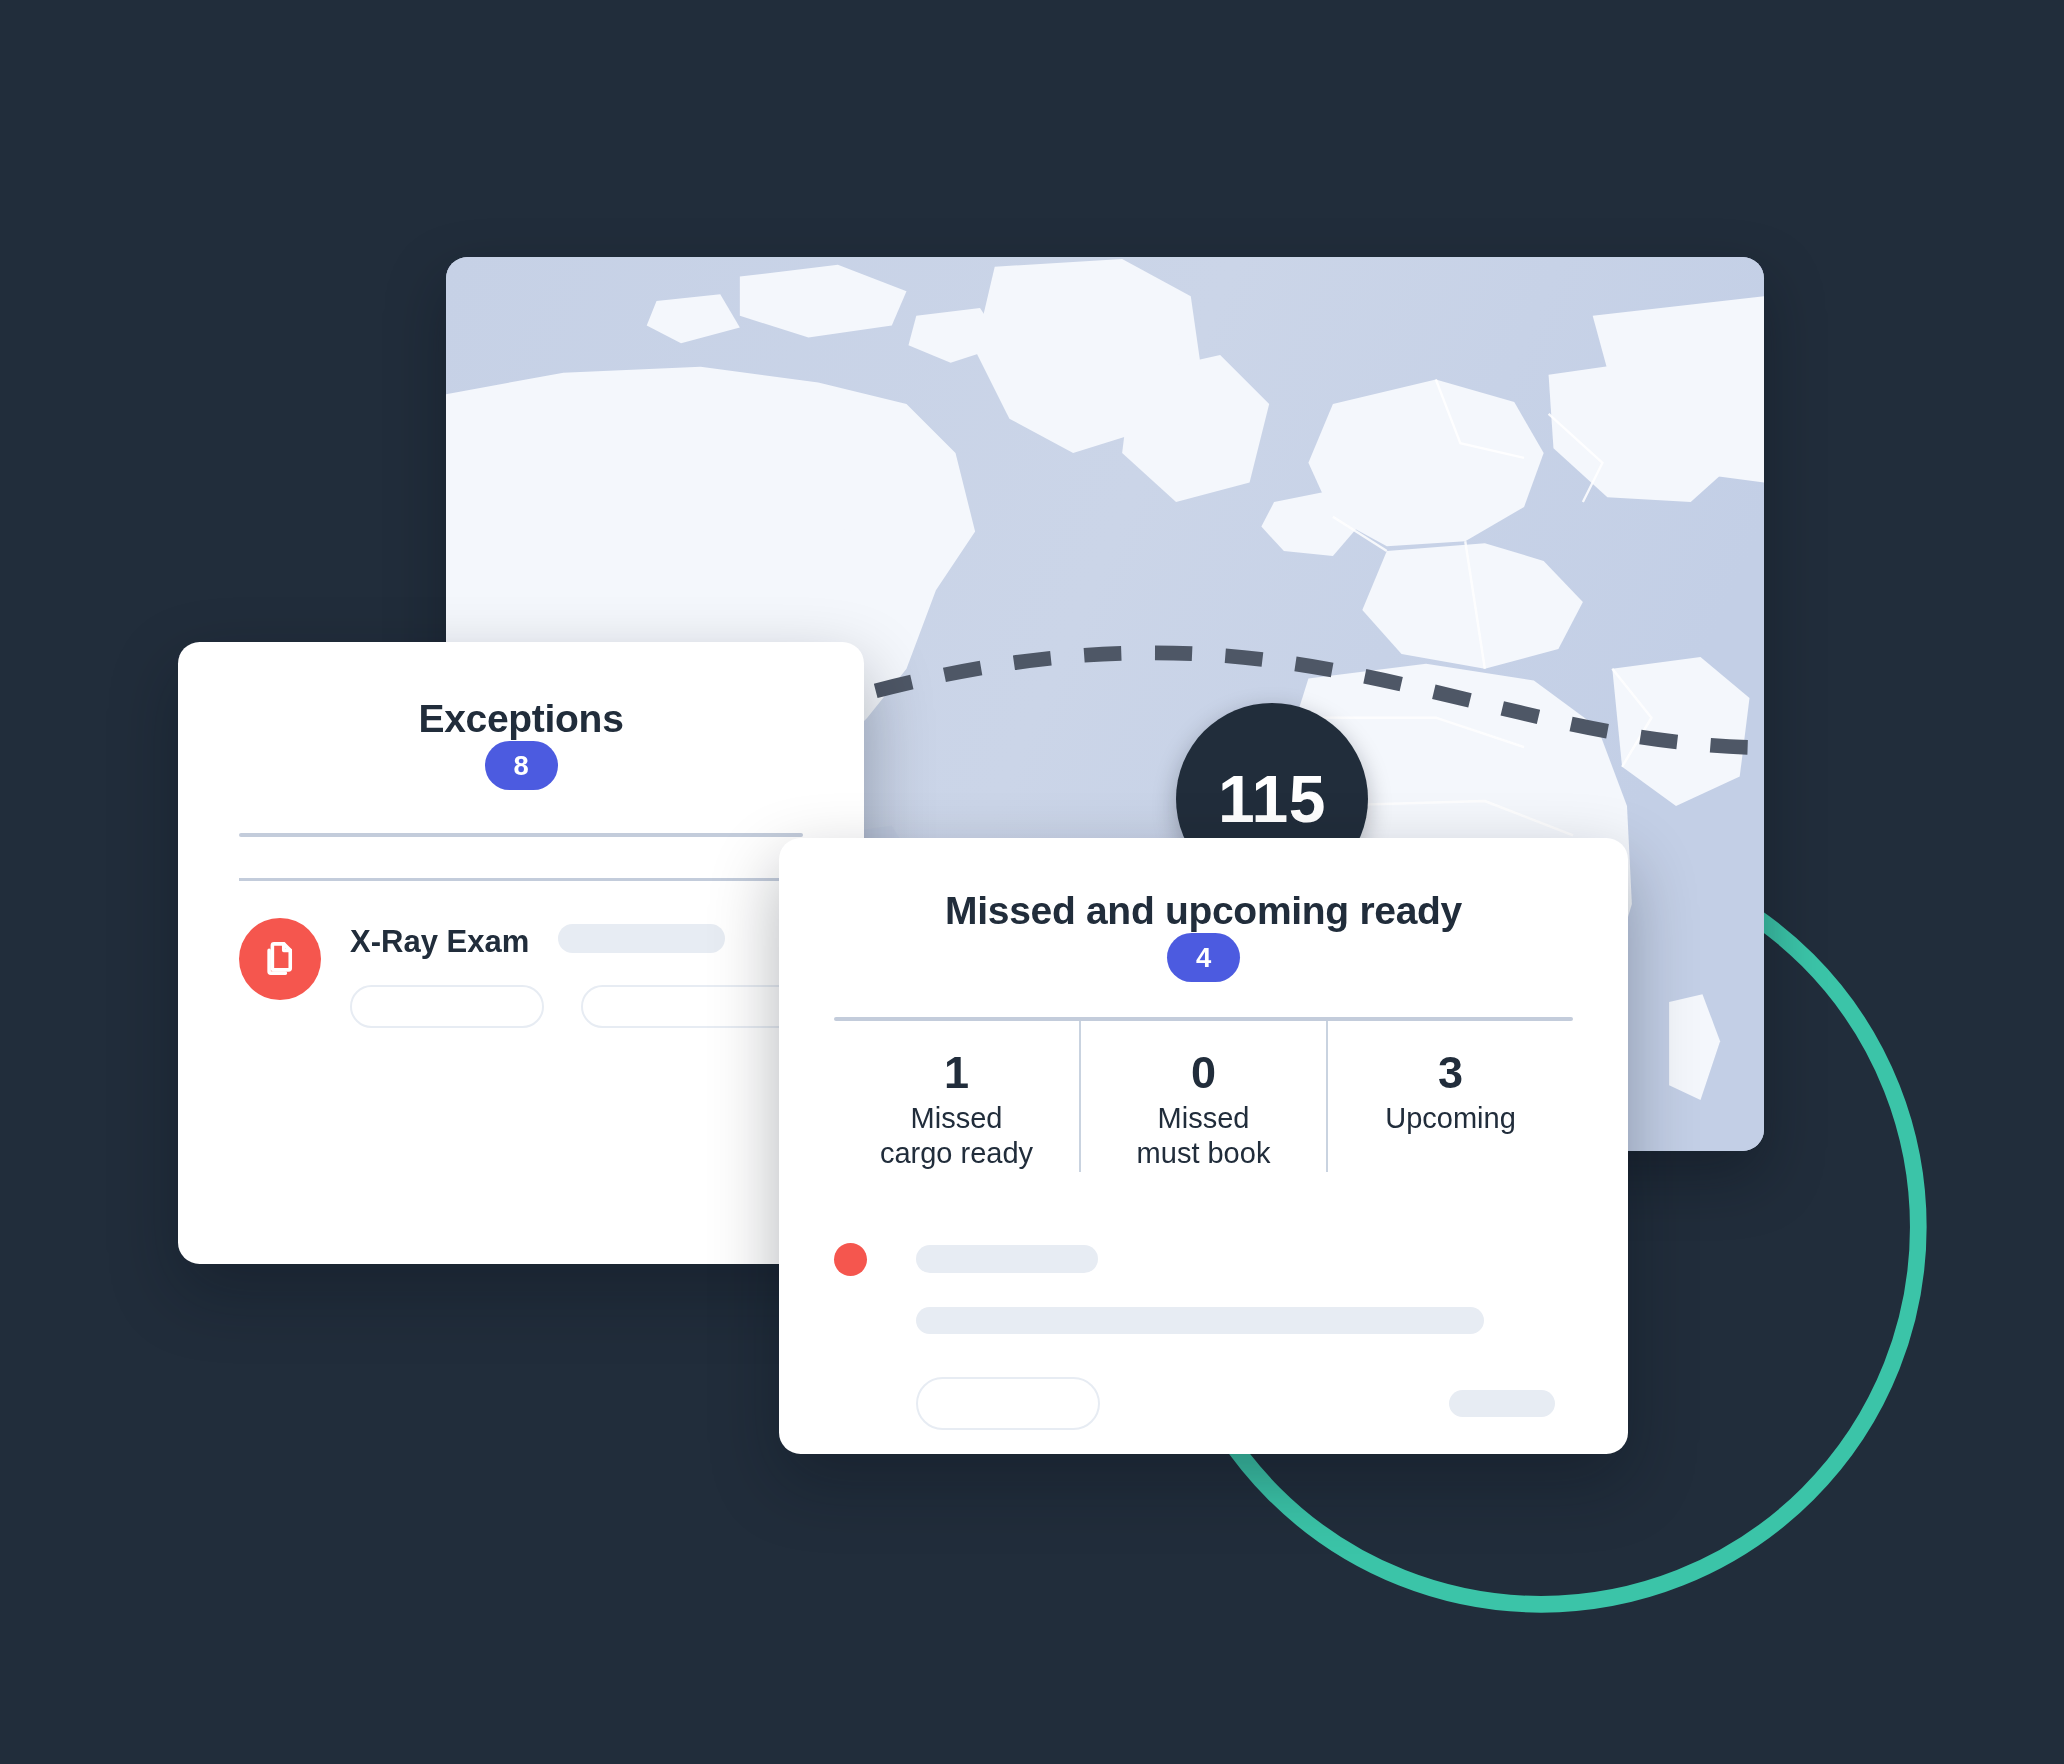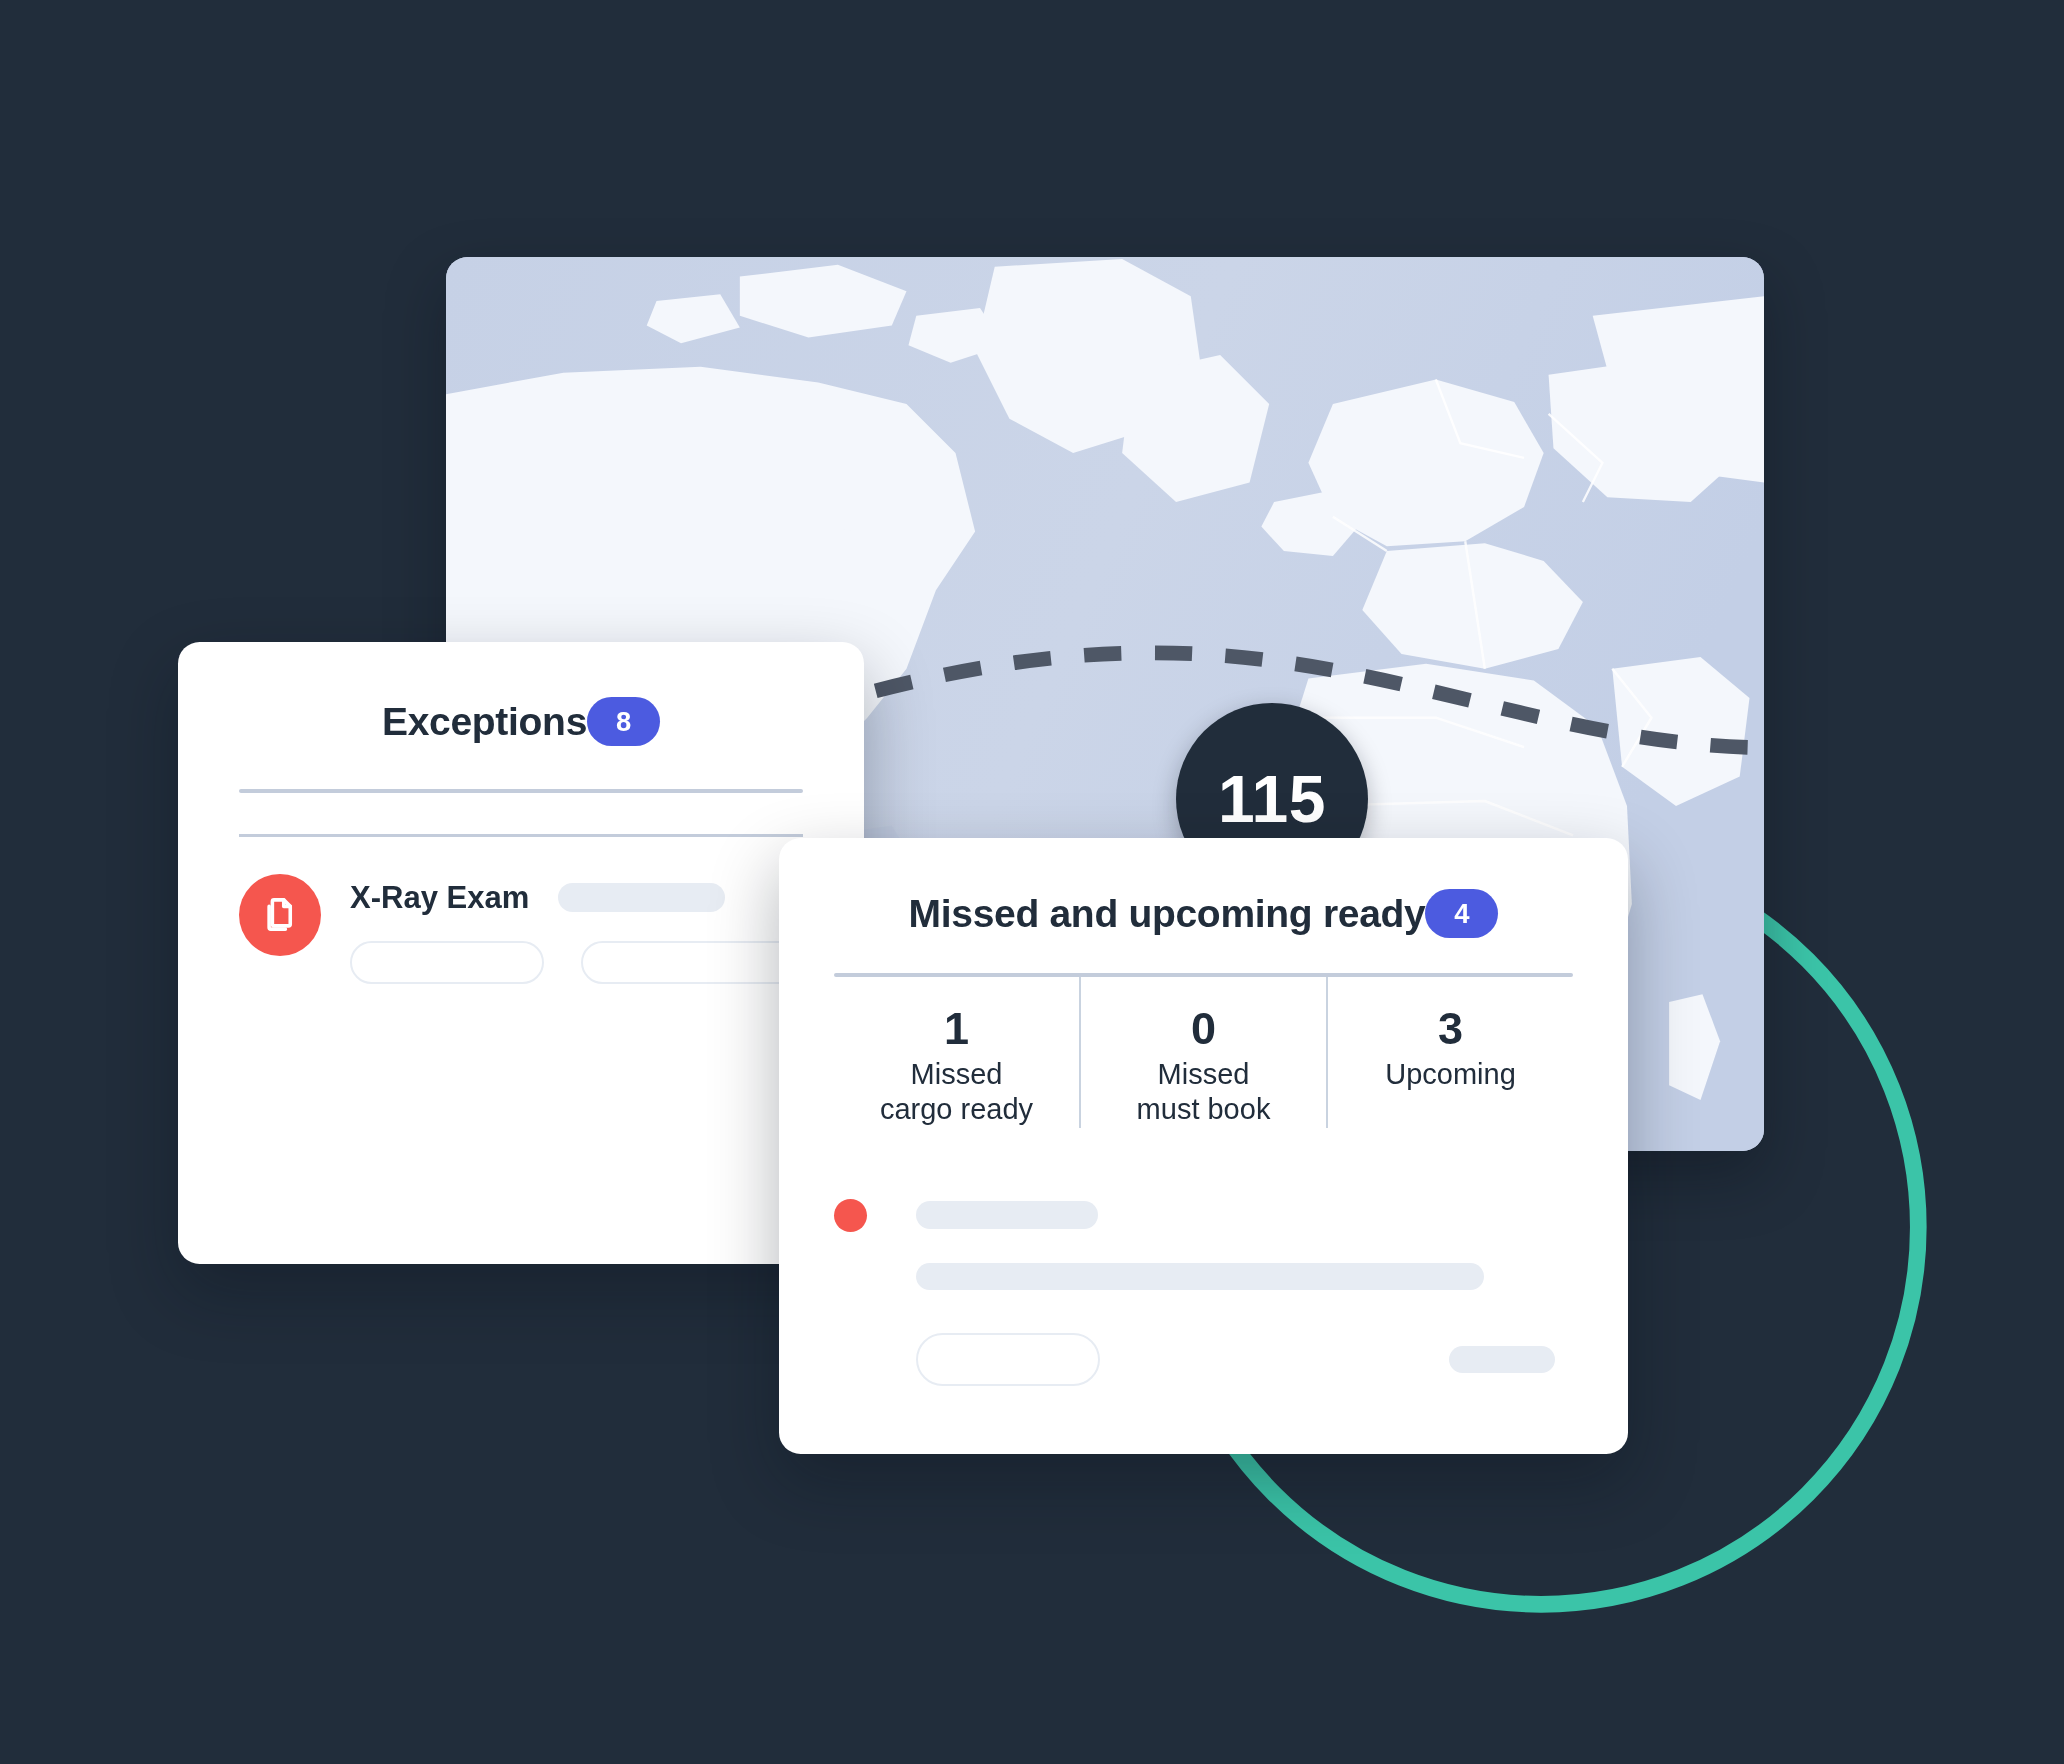--- a/index.html
+++ b/index.html
@@ -70,20 +70,21 @@
     left: 178px;
     top: 642px;
     width: 686px;
     height: 622px;
     padding: 55px 61px 0 61px;
   }
   .card-head {
     display: flex;
     align-items: center;
     justify-content: center;
+    flex-direction: column;
   }
   .card-title {
     font-size: 39px;
     font-weight: 700;
     color: #212D3B;
     letter-spacing: -0.3px;
     white-space: nowrap;
   }
   .badge {
     background: #4C5BE0;
@@ -137,21 +138,21 @@
   }
   .pill.w1 { width: 196px; }
   .pill.w2 { width: 225px; }
 
   .prog-row { display: flex; align-items: center; gap: 19.6px; margin-top: 29px; }
   .prog-dot { width: 23.5px; height: 23.5px; border-radius: 50%; background: #6B7687; flex: 0 0 auto; }
   .prog-bar { height: 19.6px; border-radius: 979px; background: #E7ECF3; flex: 1 1 auto; }
 
   .exc-sep { height: 2.9px; background: #C3CCDB; margin-top: 41px; }
 
-  .xray-head { display: flex; align-items: center; gap: 29px; }
+  .xray-head { display: flex; gap: 29px; }
   .xray-chip { height: 29px; width: 167px; border-radius: 979px; background: #E7ECF3; }
 
   
   .orders-card {
     left: 779px;
     top: 838px;
     width: 849px;
     height: 616px;
     padding: 51px 55px 0 55px;
   }

